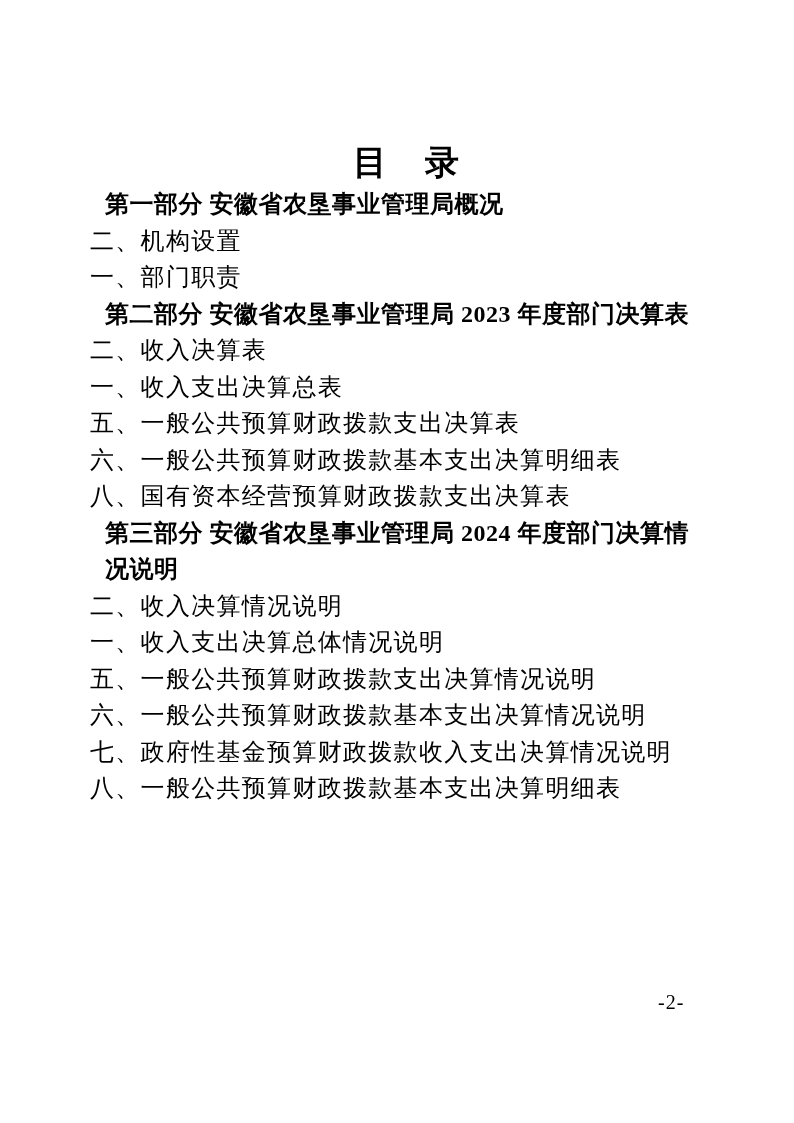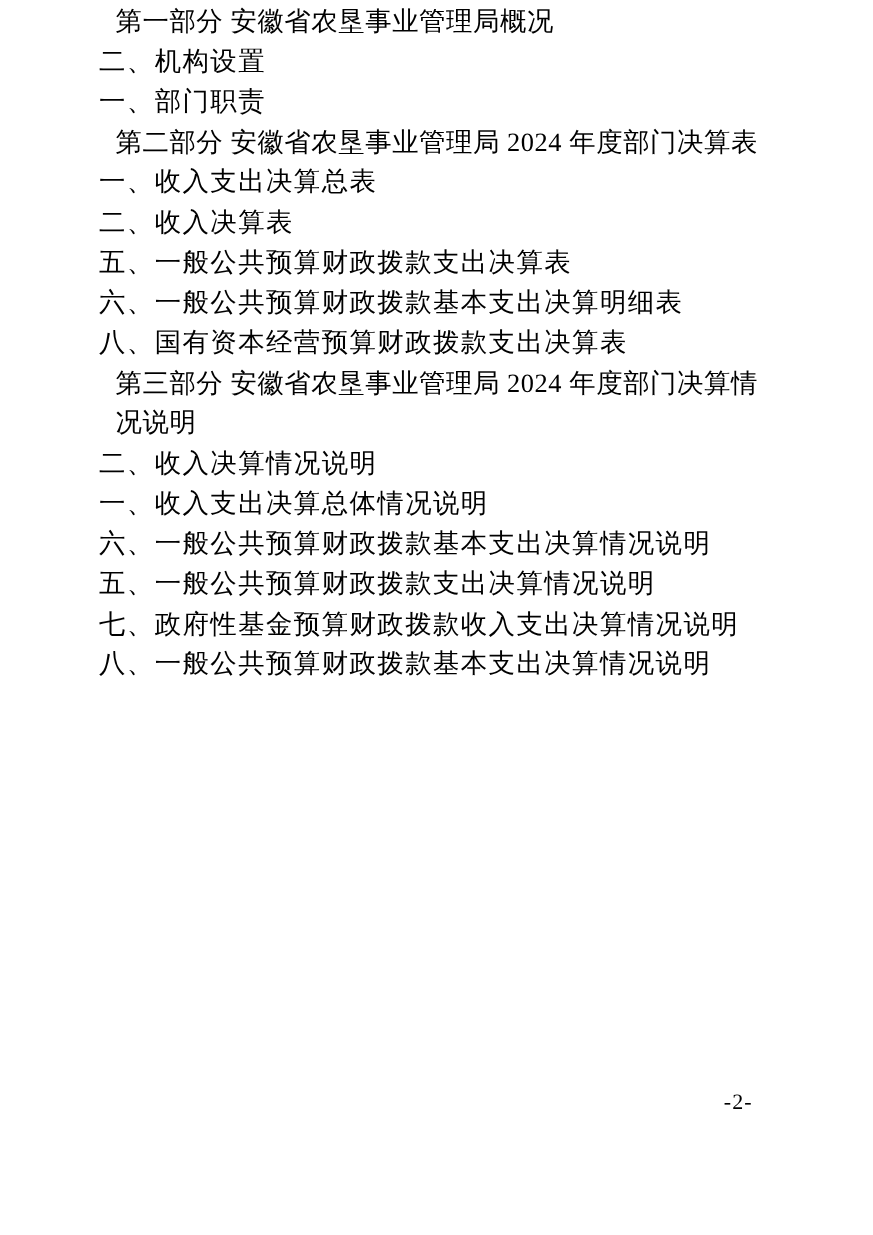--- a/index.html
+++ b/index.html
@@ -30,21 +30,21 @@
   }
   .toc {
     margin: 2px 0 0 90px;
     width: 640px;
   }
   .toc-line {
     font-size: 24px;
     line-height: 36.5px;
   }
   .section-heading {
-    font-weight: 400;
+    font-weight: 700;
     padding-left: 15px;
     width: 598px;
     letter-spacing: 0.5px;
     word-break: break-all;
   }
   .toc-item {
     letter-spacing: 1.3px;
     white-space: nowrap;
   }
   .page-number {
@@ -54,42 +54,43 @@
     font-size: 20px;
     line-height: 20px;
     letter-spacing: 1px;
   }
 </style>
 </head>
 <body>
 
 <div class="page">
 
+  <div class="doc-title">目　录</div>
 
   <div class="toc">
 
     <div class="toc-line section-heading">第一部分 安徽省农垦事业管理局概况</div>
 
     <div class="toc-line toc-item">二、机构设置</div>
     <div class="toc-line toc-item">一、部门职责</div>
 
-    <div class="toc-line section-heading">第二部分 安徽省农垦事业管理局 2024 年度部门决算表</div>
+    <div class="toc-line section-heading">第二部分 安徽省农垦事业管理局 2023 年度部门决算表</div>
 
+    <div class="toc-line toc-item">二、收入决算表</div>
     <div class="toc-line toc-item">一、收入支出决算总表</div>
-    <div class="toc-line toc-item">二、收入决算表</div>
     <div class="toc-line toc-item">五、一般公共预算财政拨款支出决算表</div>
     <div class="toc-line toc-item">六、一般公共预算财政拨款基本支出决算明细表</div>
     <div class="toc-line toc-item">八、国有资本经营预算财政拨款支出决算表</div>
 
     <div class="toc-line section-heading">第三部分 安徽省农垦事业管理局 2024 年度部门决算情况说明</div>
 
     <div class="toc-line toc-item">二、收入决算情况说明</div>
     <div class="toc-line toc-item">一、收入支出决算总体情况说明</div>
+    <div class="toc-line toc-item">五、一般公共预算财政拨款支出决算情况说明</div>
     <div class="toc-line toc-item">六、一般公共预算财政拨款基本支出决算情况说明</div>
-    <div class="toc-line toc-item">五、一般公共预算财政拨款支出决算情况说明</div>
     <div class="toc-line toc-item">七、政府性基金预算财政拨款收入支出决算情况说明</div>
-    <div class="toc-line toc-item">八、一般公共预算财政拨款基本支出决算情况说明</div>
+    <div class="toc-line toc-item">八、一般公共预算财政拨款基本支出决算明细表</div>
 
   </div>
 
   <div class="page-number">-2-</div>
 
 </div>
 
 </body></html>

